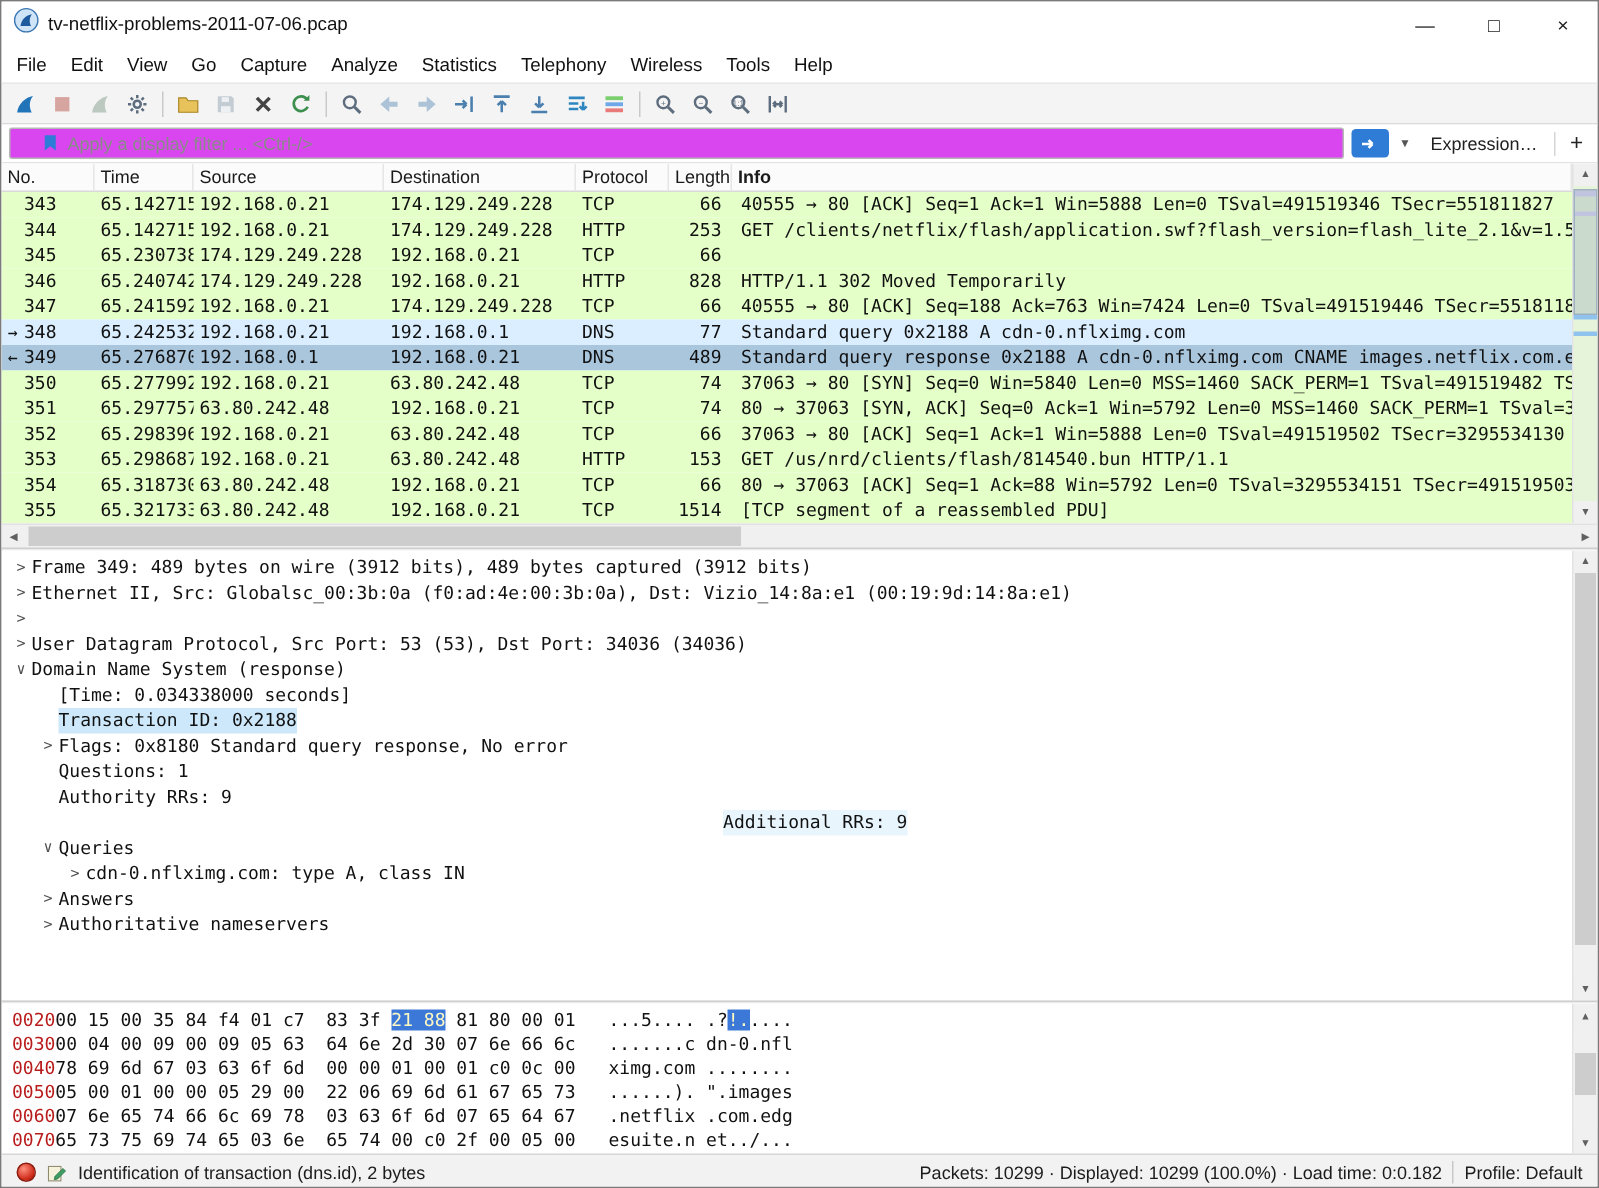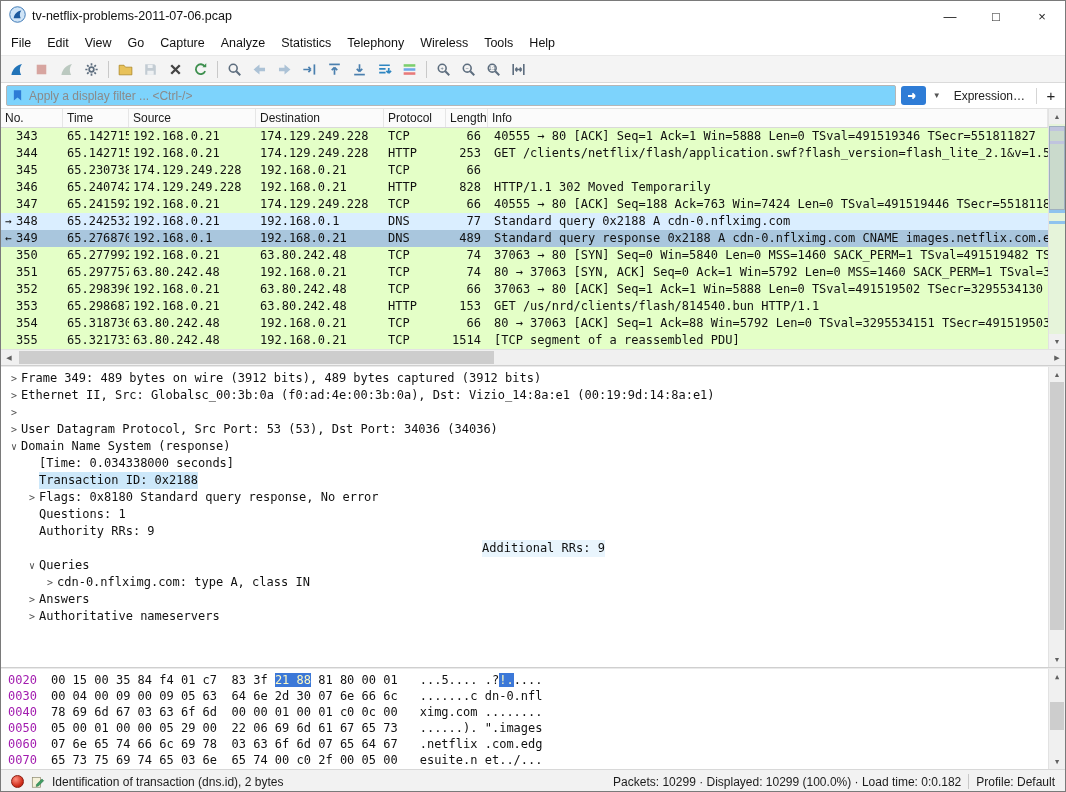--- a/index.html
+++ b/index.html
@@ -17,21 +17,21 @@
   .menu-item{padding:4px 8px}
 
   
   .toolbar{height:28px;background:#f4f4f4;border-top:1px solid #e9e9e9;border-bottom:1px solid #dadada;display:flex;align-items:center;padding:0 3px;flex:none}
   .tb-icon{width:23px;height:23px;display:flex;align-items:center;justify-content:center;margin:0 1px;border-radius:2px}
   .tb-icon.disabled{opacity:.42}
   .tb-sep{width:1px;height:17px;background:#c9c9c9;margin:0 4px}
 
   
   .filterbar{height:26px;background:#fff;display:flex;align-items:center;padding:2px 5px;gap:5px;border-bottom:1px solid #e2e2e2;flex:none}
-  .filter-field{flex:1;height:21px;border:1px solid #b6b6b6;border-radius:2px;display:flex;align-items:center;padding:0 4px;background:#7dd3fc}
+  .filter-field{flex:1;height:21px;border:1px solid #b6b6b6;border-radius:2px;display:flex;align-items:center;padding:0 20px;background:#d946ef}
   .filter-input{flex:1;border:none;outline:none;font-size:12px;color:#333;background:transparent;margin-left:5px;font-family:inherit}
   .filter-input::placeholder{color:#8a8a8a}
   .apply-btn{width:25px;height:19px;background:#2e7cd6;border-radius:3px;display:flex;align-items:center;justify-content:center;flex:none}
   .apply-drop{font-size:8px;color:#555;width:12px;text-align:center}
   .expr-btn{font-size:12px;color:#222;padding:0 6px;white-space:nowrap}
   .fb-sep{width:1px;height:16px;background:#d5d5d5}
   .plus-btn{font-size:15px;color:#222;width:18px;text-align:center}
 
   
   .packet-list{height:256px;display:flex;flex-direction:column;background:#fff;flex:none}
@@ -74,21 +74,21 @@
   .detail-line{height:17px;line-height:17px;display:flex;white-space:pre}
   .exp{width:14px;text-align:center;color:#505050;font-size:10px;flex:none}
   .st-link{color:#1f5bbd;text-decoration:underline}
   .st-sel{background:#cde8fa}
   .st-rel{background:#e9f5fd}
 
   
   .hex-pane{height:100px;background:#fff;display:flex;overflow:hidden;font-family:"DejaVu Sans Mono","Liberation Mono",monospace;font-size:12px;flex:none}
   .hex-content{flex:1;padding:3px 0 0 7px;overflow:hidden}
   .hex-line{height:16px;line-height:16px;white-space:pre}
-  .hx-off{color:#a21caf;margin-right:14px}
+  .hx-off{color:#b91c1c;}
   .hx{white-space:pre}
   .hx-sel{background:#3c78d8;color:#fef9c3}
   .hx-ascii{margin-left:22px;white-space:pre}
 
   
   .statusbar{height:24px;background:#f2f2f2;border-top:1px solid #d8d8d8;display:flex;align-items:center;padding:0 10px;font-size:12px;color:#1c1c1c;gap:7px;flex:none}
   .expert-ball{width:13px;height:13px;border-radius:50%;background:radial-gradient(circle at 35% 30%,#ff8f7e,#cf2c1a 65%,#9c1a0c);border:1px solid #8c1d10;flex:none}
   .sb-flex{flex:1}
   .sb-sep{width:1px;height:15px;background:#c8c8c8;flex:none}
 </style>
@@ -283,21 +283,21 @@
   <div class="packet-list">
     <div class="pl-body">
       <div class="pl-content">
         <div class="pl-header" id="pl-header">
             <div class="pl-col" style="width: 62px;">No.</div>
             <div class="pl-col" style="width: 66px;">Time</div>
             <div class="pl-col" style="width: 127px;">Source</div>
             <div class="pl-col" style="width: 128px;">Destination</div>
             <div class="pl-col" style="width: 62px;">Protocol</div>
             <div class="pl-col" style="width: 42px;">Length</div>
-            <div class="pl-col" style="flex: 1 1 0%;">Info</div>
+            <div class="pl-col" style="flex: 1 1 0%; font-weight: bold;">Info</div>
           </div>
         <div id="pl-rows">
             <div class="pl-row green">
               <div class="cell c-no"><span class="mark"></span><span>343</span></div>
               <div class="cell c-time">65.142715</div>
               <div class="cell c-src">192.168.0.21</div>
               <div class="cell c-dst">174.129.249.228</div>
               <div class="cell c-proto">TCP</div>
               <div class="cell c-len">66</div>
               <div class="cell c-info">40555 → 80 [ACK] Seq=1 Ack=1 Win=5888 Len=0 TSval=491519346 TSecr=551811827</div>

